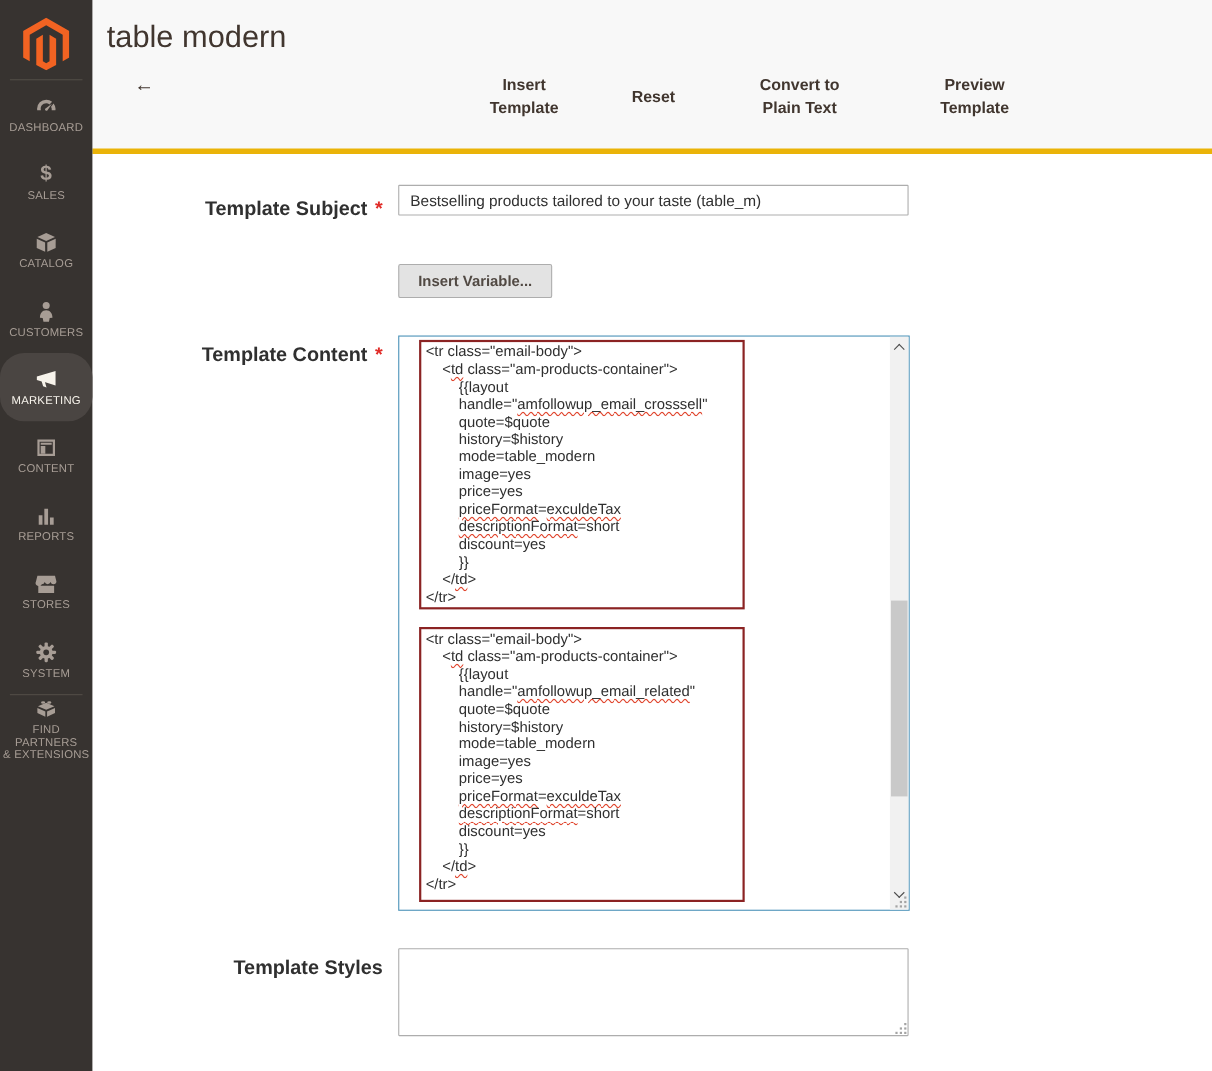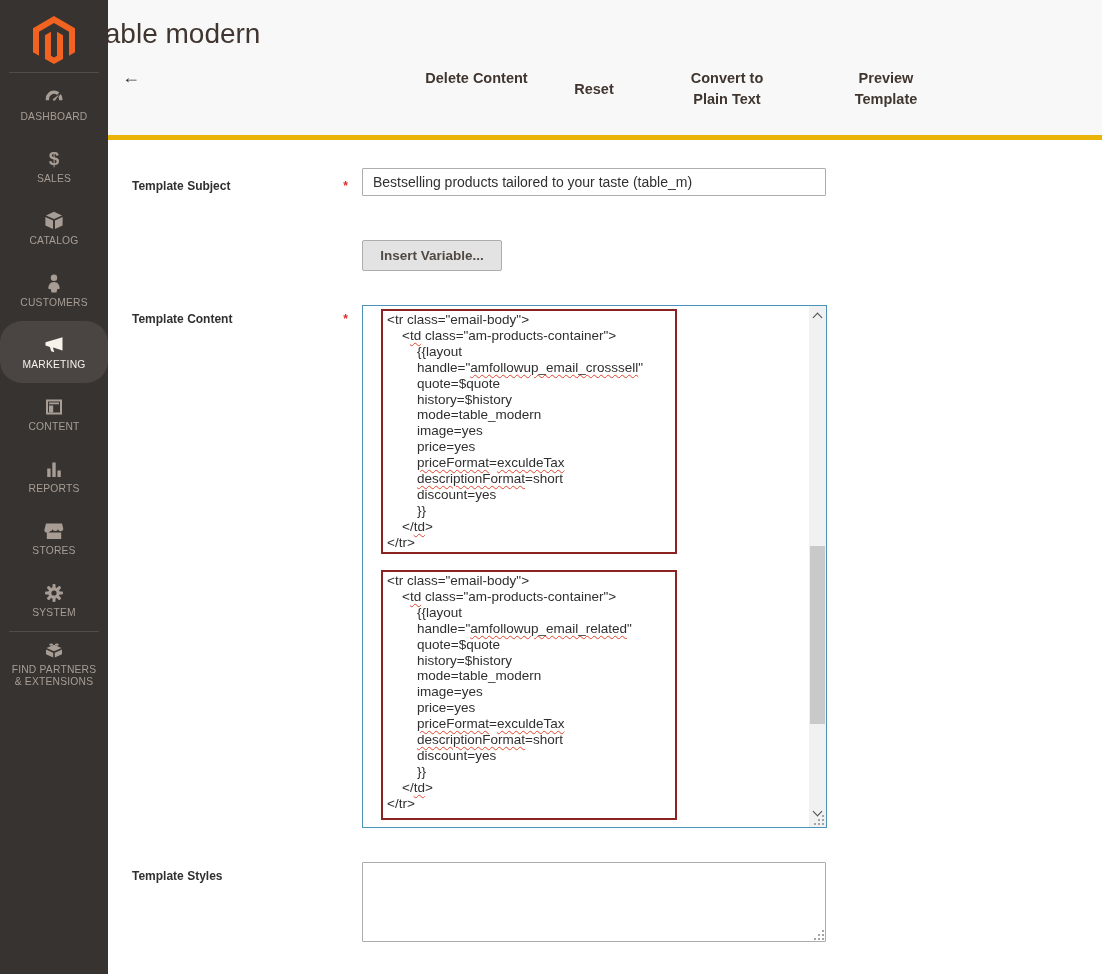--- a/index.html
+++ b/index.html
@@ -1,20 +1,20 @@
 <!DOCTYPE html>
 <html><head>
 <meta charset="utf-8">
 <style>
   html,body{margin:0;padding:0;}
   body{font-family:"Liberation Sans","DejaVu Sans",sans-serif;background:#fff;}
   .screen{position:relative;width:1102px;height:974px;overflow:hidden;background:#fff;}
 
   
-  .sidebar{position:absolute;left:0;top:0;bottom:0;width:108px;background:#373330;z-index:5;}
+  .sidebar{position:absolute;left:0;top:0;bottom:0;width:84px;background:#373330;z-index:5;}
   .logo-wrap{height:64px;display:flex;align-items:center;justify-content:center;padding-top:8px;}
   .side-divider{height:1px;background:#524c46;margin:0 9px;}
   .menu{display:flex;flex-direction:column;}
   .menu-item{height:62px;display:flex;flex-direction:column;align-items:center;justify-content:center;gap:3px;color:#a79d95;cursor:pointer;}
   .menu-item.active{background:#4a4542;color:#f7f3eb;border-radius:22px;}
   .mi-icon{display:flex;align-items:center;justify-content:center;height:22px;}
   .mi-icon svg{width:22px;height:22px;fill:currentColor;}
   .mi-glyph{font-size:19px;font-weight:700;line-height:22px;}
   .mi-label{font-size:10.3px;letter-spacing:.2px;text-align:center;white-space:pre-line;line-height:1.15;}
 
@@ -25,21 +25,21 @@
   .action-btn.back{left:38px;top:67px;width:262px;display:flex;align-items:flex-start;gap:7px;text-align:center;}
   .back-arrow{font-size:18px;line-height:21px;flex:0 0 auto;}
   .action-btn.back .action-label{width:230px;}
   .action-btn.delete{left:340px;top:68px;width:105px;}
   .action-btn.reset{left:470px;top:79px;width:80px;}
   .action-btn.convert{left:588px;top:68px;width:110px;}
   .action-btn.preview{left:752px;top:68px;width:100px;}
   .action-btn.primary{left:884px;top:57px;width:122px;height:66px;background:#eb5202;color:#fff;border-radius:2px;font-size:15px;line-height:1.5;}
 
   
-  .field-label-wrap{position:absolute;left:132px;width:216px;display:flex;justify-content:space-between;gap:7px;font-size:12px;font-weight:600;color:#303030;}
+  .field-label-wrap{position:absolute;left:132px;width:216px;display:flex;justify-content:flex-end;gap:7px;font-size:18px;font-weight:600;color:#303030;}
   .req{color:#e02b27;font-weight:600;}
   .subject-label-wrap{top:179px;}
   .content-label-wrap{top:312px;}
   .styles-label-wrap{top:869px;}
 
   .subject-input{position:absolute;left:362px;top:168px;width:464px;height:28px;box-sizing:border-box;border:1px solid #adadad;border-radius:1px;padding:0 10px;font-family:inherit;font-size:14px;color:#303030;background:#fff;}
   .insert-var-btn{position:absolute;left:362px;top:240px;width:140px;height:31px;box-sizing:border-box;background:#e3e3e3;border:1px solid #adadad;border-radius:2px;font-family:inherit;font-size:13.5px;font-weight:600;color:#514943;cursor:pointer;}
 
   
   .editor{position:absolute;left:362px;top:305px;width:465px;height:523px;box-sizing:border-box;border:1px solid #4a92b8;background:#fff;font-size:13.5px;color:#2f2f2f;overflow:hidden;}
@@ -196,21 +196,21 @@
 
     </nav>
   </aside>
 
   <header class="page-header">
     <h1 class="page-title">table modern</h1>
 
     <button class="action-btn back">
       <span class="back-arrow">←</span>
     </button>
-    <button class="action-btn delete">Delete Content</button>
+    <button class="action-btn delete">Insert Template</button>
     <button class="action-btn reset">Reset</button>
     <button class="action-btn convert">Convert to Plain Text</button>
     <button class="action-btn preview">Preview Template</button>
   </header>
 
   <main>
 
     <div class="field-label-wrap subject-label-wrap">
       <span>Template Subject</span>
       <span class="req">*</span>

